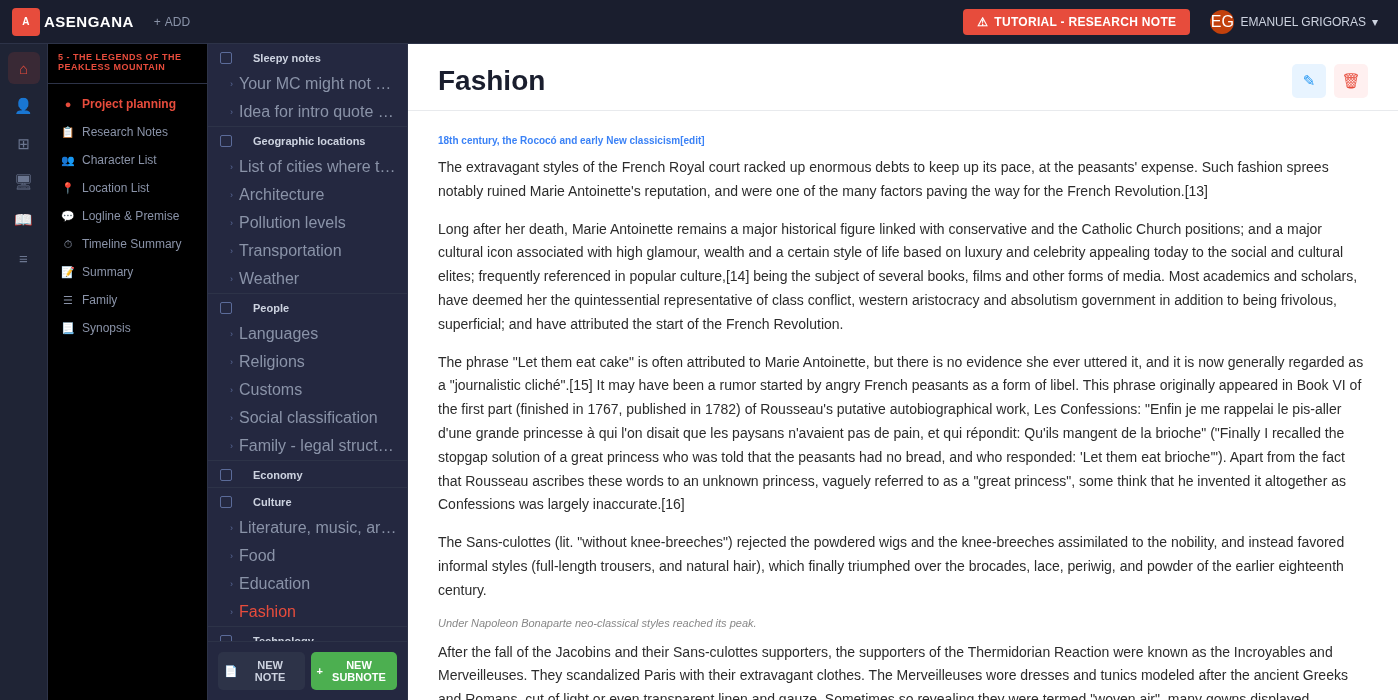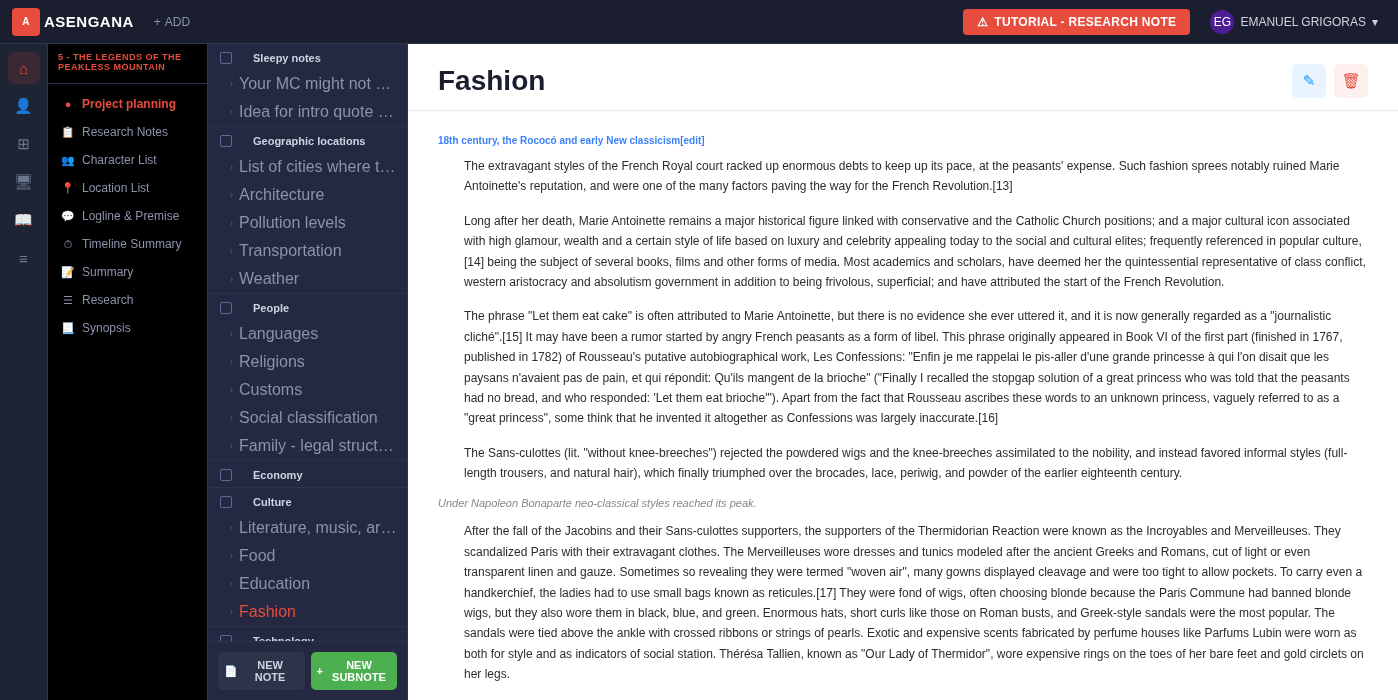--- a/index.html
+++ b/index.html
@@ -6,21 +6,21 @@
     body { font-family: -apple-system, BlinkMacSystemFont, 'Segoe UI', sans-serif; background: #1a1e2e; color: #cdd3e0; font-size: 13px; height: 700px; overflow: hidden; display: flex; flex-direction: column; }
 
     
     .topbar { background: #1a1e2e; height: 44px; display: flex; align-items: center; padding: 0 12px; border-bottom: 1px solid #2d3348; flex-shrink: 0; }
     .logo { display: flex; align-items: center; gap: 4px; font-weight: 700; font-size: 15px; color: #fff; letter-spacing: 0.5px; }
     .logo-icon { width: 28px; height: 28px; background: #e74c3c; border-radius: 4px; display: flex; align-items: center; justify-content: center; font-size: 10px; color: #fff; font-weight: 900; }
     .topbar-add { display: flex; align-items: center; gap: 4px; margin-left: 12px; color: #8a93a8; font-size: 12px; cursor: pointer; padding: 4px 8px; border-radius: 4px; }
     .topbar-spacer { flex: 1; }
     .tutorial-btn { background: #e74c3c; color: #fff; border: none; padding: 6px 14px; border-radius: 4px; font-size: 12px; font-weight: 600; cursor: pointer; display: flex; align-items: center; gap: 6px; letter-spacing: 0.3px; }
     .user-btn { display: flex; align-items: center; gap: 6px; color: #cdd3e0; font-size: 12px; padding: 4px 8px; cursor: pointer; margin-left: 12px; }
-    .user-avatar { width: 24px; height: 24px; background: #4c1d95; border-radius: 50%; display: flex; align-items: center; justify-content: center; font-size: 12px; color: #fff; }
+    .user-avatar { width: 24px; height: 24px; background: #c2410c; border-radius: 50%; display: flex; align-items: center; justify-content: center; font-size: 16px; color: #fff; }
 
     
     .main { display: flex; flex: 1; overflow: hidden; }
 
     
     .sidebar-narrow { width: 48px; background: #1f2435; border-right: 1px solid #2d3348; display: flex; flex-direction: column; align-items: center; padding-top: 8px; gap: 6px; flex-shrink: 0; }
     .sidebar-icon { width: 32px; height: 32px; border-radius: 6px; display: flex; align-items: center; justify-content: center; cursor: pointer; color: #6b7690; font-size: 15px; }
     .sidebar-icon.active { background: #e74c3c22; color: #e74c3c; }
 
     
@@ -54,21 +54,21 @@
     .content-header { padding: 20px 30px 12px; display: flex; align-items: center; justify-content: space-between; border-bottom: 1px solid #e8eaed; }
     .content-title { font-size: 28px; font-weight: 700; color: #1a1e2e; }
     .content-actions { display: flex; gap: 8px; }
     .action-btn { width: 34px; height: 34px; border: none; border-radius: 5px; cursor: pointer; display: flex; align-items: center; justify-content: center; font-size: 15px; }
     .action-btn.edit { background: #e8f4ff; color: #2196f3; }
     .action-btn.delete { background: #fff0f0; color: #e74c3c; }
 
     .content-body { padding: 20px 30px; }
     .wiki-section-title { font-size: 10px; color: #3b82f6; font-weight: 600; margin-bottom: 10px; margin-top: 4px; }
     .wiki-section-subtitle { font-size: 11px; color: #888; margin-bottom: 12px; font-style: italic; }
-    .wiki-paragraph { font-size: 12px; line-height: 1.7; color: #2c2c2c; margin-bottom: 14px; margin-left: 26px; }
+    .wiki-paragraph { font-size: 14px; line-height: 1.7; color: #2c2c2c; margin-bottom: 14px; }
 
     
     ::-webkit-scrollbar { width: 6px; }
     ::-webkit-scrollbar-track { background: transparent; }
     ::-webkit-scrollbar-thumb { background: #3d4460; border-radius: 3px; }
   </style>
 </head>
 <body>
 
 <div class="topbar">
@@ -134,21 +134,21 @@
       <div class="nav-item">
         <div class="nav-icon">⏱</div>
         <span>Timeline Summary</span>
       </div>
       <div class="nav-item">
         <div class="nav-icon">📝</div>
         <span>Summary</span>
       </div>
       <div class="nav-item">
         <div class="nav-icon">☰</div>
-        <span>Research</span>
+        <span>Family</span>
       </div>
       <div class="nav-item">
         <div class="nav-icon">📃</div>
         <span>Synopsis</span>
       </div>
     </div>
   </div>
 
   <div class="notes-panel">
 

